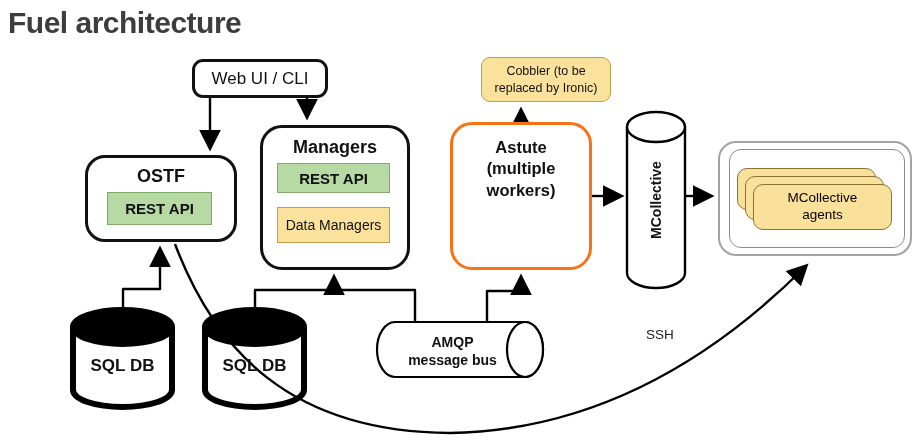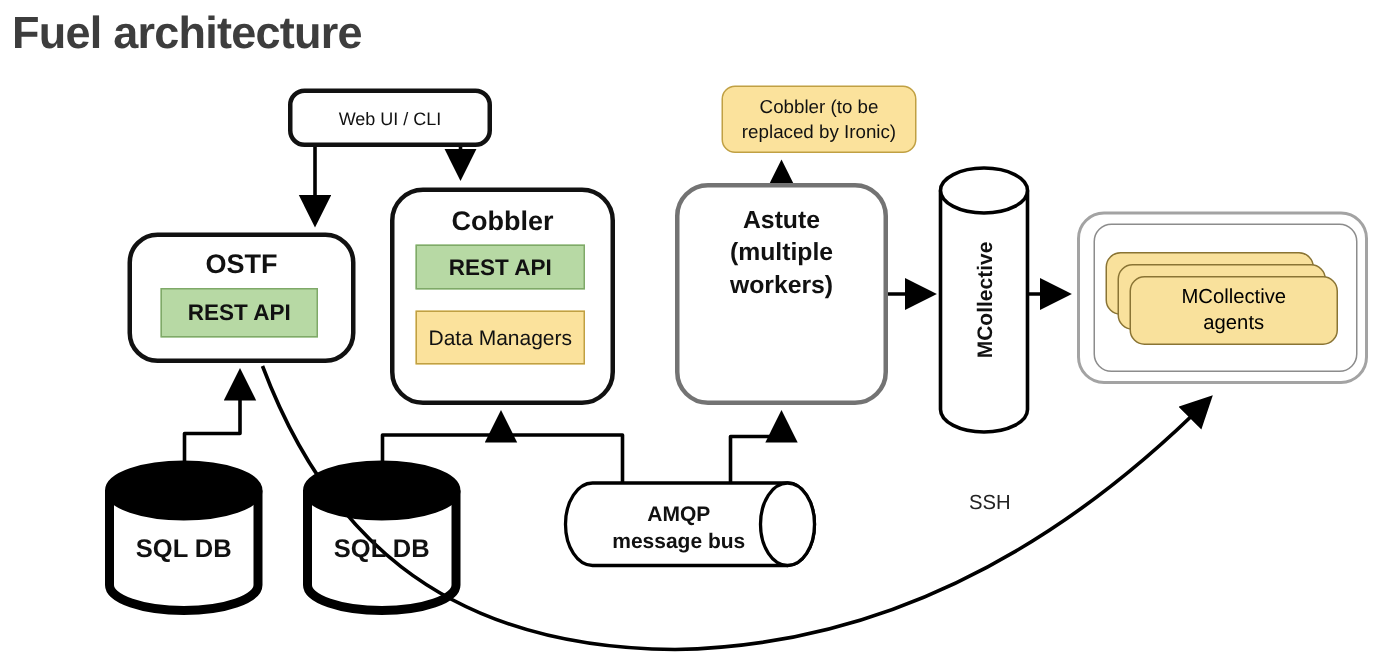--- a/index.html
+++ b/index.html
@@ -5,39 +5,39 @@
   html,body{margin:0;padding:0;background:#fff;}
   #stage{position:relative;width:924px;height:445px;background:#fff;overflow:hidden;
          font-family:"Liberation Sans", sans-serif;}
   #wires{position:absolute;left:0;top:0;width:924px;height:445px;}
   .abs{position:absolute;box-sizing:border-box;}
   .node{background:#fff;border:3px solid #111;display:flex;flex-direction:column;align-items:center;}
   .ctr{display:flex;align-items:center;justify-content:center;text-align:center;}
 
   #page-title{left:8px;top:6px;font-size:30px;font-weight:bold;color:#3d3d3d;letter-spacing:-0.5px;}
 
-  #webui{left:192px;top:59px;width:136px;height:39px;border-radius:11px;font-size:12px;color:#111;}
+  #webui{left:192px;top:59px;width:136px;height:39px;border-radius:11px;font-size:17px;color:#111;}
 
   #ostf{left:85px;top:155px;width:152px;height:87px;border-radius:20px;}
   #ostf .t{margin-top:8px;font-size:18px;font-weight:bold;color:#111;}
   #nailgun{left:260px;top:125px;width:150px;height:145px;border-radius:22px;}
   #nailgun .t{margin-top:9px;font-size:18px;font-weight:bold;color:#111;}
 
   .greenbox{background:#b7d9a4;border:1.5px solid #7fa968;font-weight:bold;font-size:15px;color:#111;}
   .yellow{background:#fbe29c;border:1.5px solid #c0a043;color:#111;}
 
   #ostf-rest{left:107px;top:192px;width:105px;height:33px;}
   #ng-rest{left:277px;top:163px;width:113px;height:30px;}
   #ng-dm{left:277px;top:207px;width:113px;height:36px;font-size:14px;}
 
   #cobbler{left:455px;top:57px;width:130px;height:45px;border-radius:9px;font-size:12.5px;line-height:1.35;margin-left:26px;}
   #cobbler .inner{width:118px;}
 
   #astute{left:450px;top:122px;width:142px;height:148px;border-radius:22px;background:#fff;
-          border:3px solid #737373;}
+          border:3px solid #f97316;}
   #astute .t{margin-top:12px;width:104px;text-align:center;font-size:16.5px;font-weight:bold;
              line-height:1.3;color:#111;}
 
   #mcol-label{left:656px;top:200px;width:120px;height:18px;transform:translate(-50%,-50%) rotate(-90deg);
               font-size:14px;font-weight:bold;color:#111;text-align:center;}
 
   #nodes-outer{left:718px;top:141px;width:194px;height:115px;border:2px solid #a3a3a3;border-radius:18px;background:#fff;}
   #nodes-inner{left:729px;top:149px;width:176px;height:99px;border:1.6px solid #8c8c8c;border-radius:12px;background:#fff;}
   #nodes-title{left:729px;top:151px;width:176px;height:15px;font-size:14.5px;font-weight:bold;color:#111;}
   .card{border-radius:10px;background:#f9e19c;border:1.8px solid #8a7434;}
@@ -105,21 +105,21 @@
   </div>
 
   <div class="abs node" id="ostf">
     <div class="t">OSTF</div>
   </div>
   <div class="abs ctr greenbox" id="ostf-rest">
     <span>REST API</span>
   </div>
 
   <div class="abs node" id="nailgun">
-    <div class="t">Cobbler</div>
+    <div class="t">Managers</div>
   </div>
   <div class="abs ctr greenbox" id="ng-rest">
     <span>REST API</span>
   </div>
   <div class="abs ctr yellow" id="ng-dm">
     <span>Data Managers</span>
   </div>
 
   <div class="abs ctr yellow" id="cobbler">
     <div class="inner">Cobbler (to be replaced by Ironic)</div>

